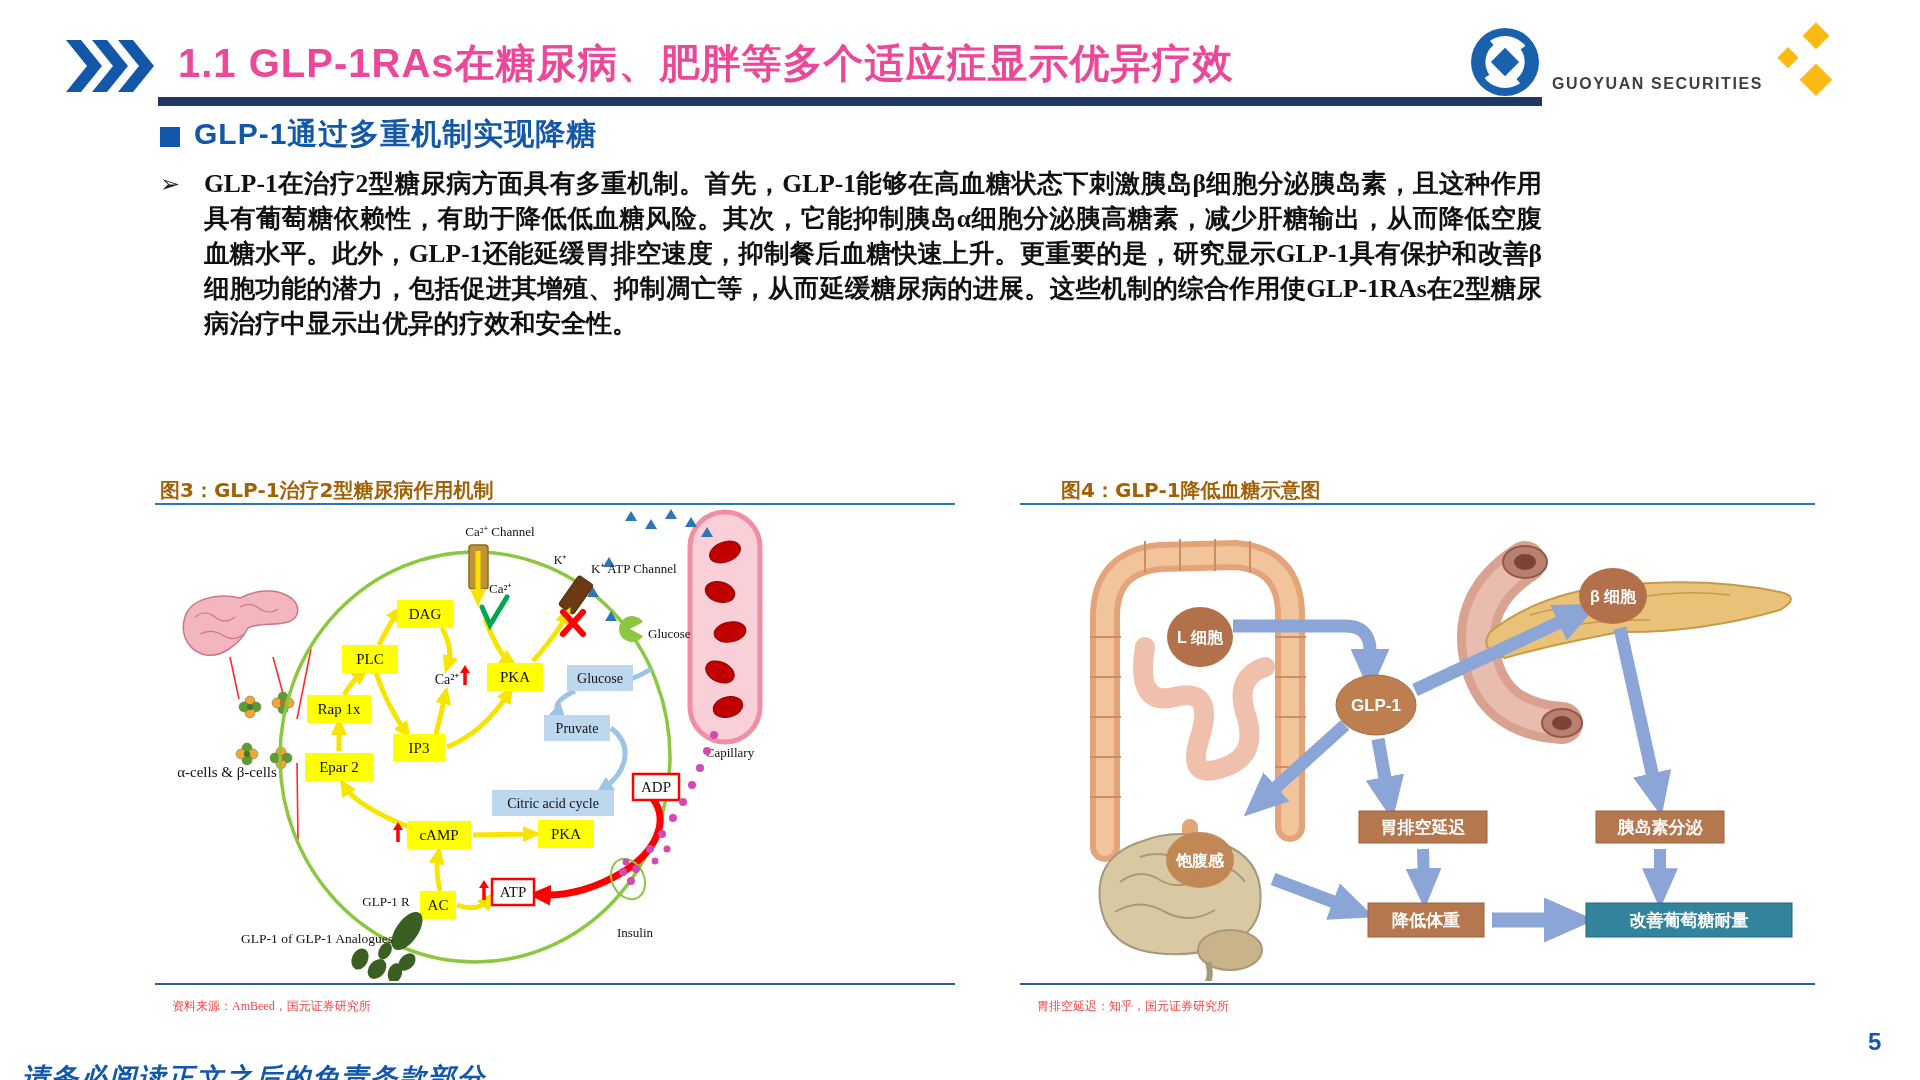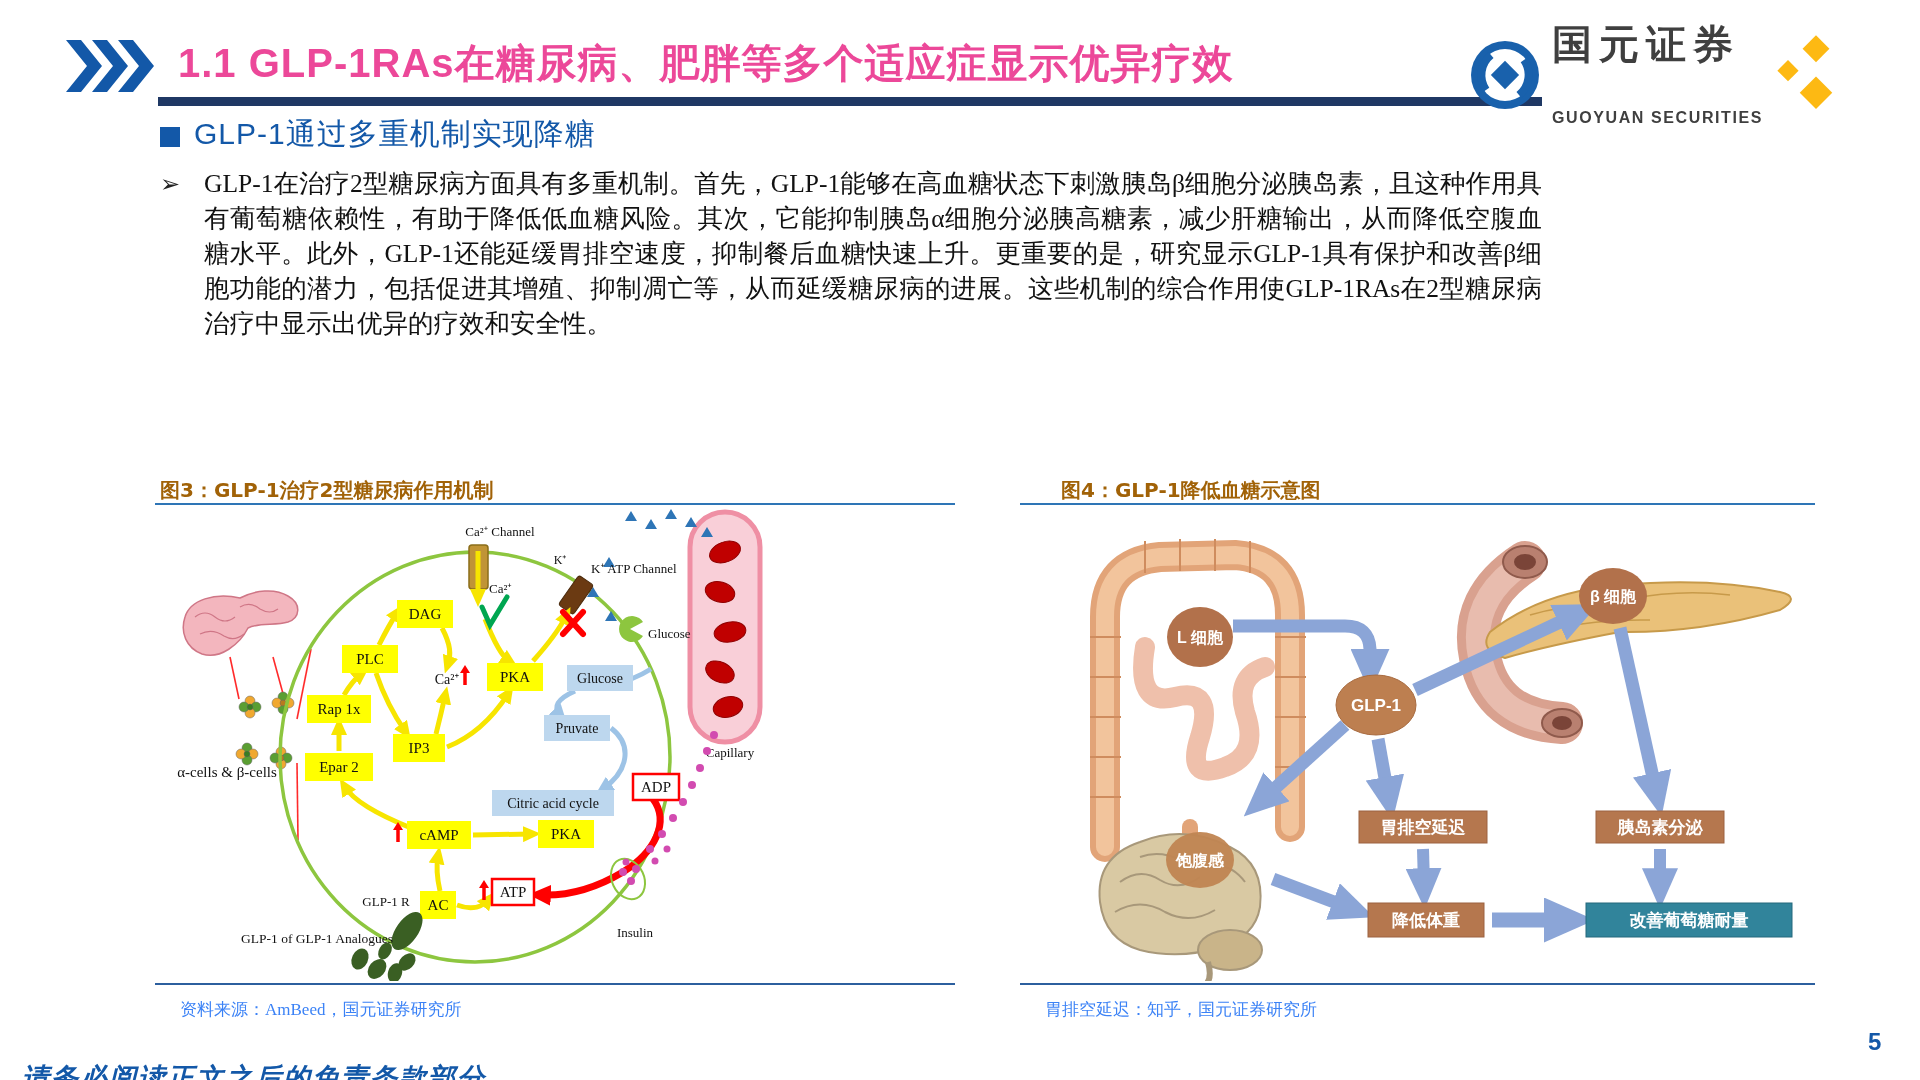--- a/index.html
+++ b/index.html
@@ -9,31 +9,31 @@
   
   #page-title{left:178px;top:36px;font-size:40px;font-weight:bold;color:#ec4899;
               letter-spacing:1px;white-space:nowrap;}
   #title-bar{left:158px;top:97px;width:1384px;height:9px;background:#1f3864;}
   #logo{left:1468px;top:22px;display:flex;align-items:center;gap:10px;}
   #logo-text .cn{font-size:40px;font-weight:bold;color:#3f3f3f;letter-spacing:7px;line-height:44px;}
   #logo-text .en{font-size:16px;font-weight:bold;color:#3f3f3f;letter-spacing:1.6px;margin-top:43px;}
   
   #section-head{left:160px;top:114px;display:flex;align-items:center;gap:14px;}
   #section-head .sq{width:20px;height:20px;background:#1358a8;margin-top:4px;}
-  #section-head .txt{font-size:30px;font-weight:normal;color:#1358a8;letter-spacing:1px;}
+  #section-head .txt{font-size:30px;font-weight:bold;color:#1358a8;letter-spacing:1px;}
   #body-para{left:160px;top:166px;width:1382px;font-family:"Liberation Serif",serif;
              font-size:25.5px;line-height:35px;color:#111;text-align:justify;}
   #body-para .marker{position:absolute;left:0;top:1px;font-size:24px;color:#222;}
-  #body-para .ptext{display:block;padding-left:44px;}
+  #body-para .ptext{display:block;padding-left:44px;font-weight:bold;}
   
   .fig-caption{font-family:"DejaVu Sans",sans-serif;font-size:20px;font-weight:bold;color:#a16207;
                white-space:nowrap;}
   .cap-line{height:0;border-top:2.5px solid #2e75b6;}
   .bot-line{height:0;border-top:2px solid #2c5f9e;}
-  .fig-source{font-family:"Liberation Serif",serif;font-size:17px;color:#3b82f6;white-space:nowrap;margin-left:8px;}
+  .fig-source{font-family:"Liberation Serif",serif;font-size:12px;color:#ef4444;white-space:nowrap;}
   
   #footer-disclaimer{left:22px;top:1036px;font-family:"Liberation Serif",serif;font-size:27px;
                      font-weight:bold;font-style:italic;color:#1358a8;letter-spacing:2px;margin-top:24px;}
   #page-number{left:1868px;top:1028px;font-size:24px;font-weight:bold;color:#1358a8;}
   
   .slab{font-family:"Liberation Serif",serif;fill:#111;}
   .wlab{font-family:"Liberation Sans",sans-serif;fill:#fff;font-weight:bold;text-anchor:middle;}
   .ybox{fill:#ffff00;}
   .bluebox{fill:#bdd7ee;}
 </style>
@@ -51,21 +51,20 @@
 
 <div class="abs" id="logo">
   <svg width="74" height="74" viewBox="0 0 74 74">
     <circle cx="37" cy="37" r="34" fill="#1961ac"></circle>
     <circle cx="37" cy="37" r="26" fill="#ffffff"></circle>
     <path d="M18,52 A26,26 0 0 1 23,17" stroke="#1961ac" stroke-width="8" fill="none"></path>
     <path d="M56,22 A26,26 0 0 1 51,57" stroke="#1961ac" stroke-width="8" fill="none"></path>
     <rect x="27" y="27" width="20" height="20" fill="#1961ac" transform="rotate(45 37 37)"></rect>
   </svg>
   <div id="logo-text">
-    <div class="cn">国元证券</div>
     <div class="en">GUOYUAN SECURITIES</div>
   </div>
   <svg width="66" height="80" viewBox="0 0 66 80">
     <rect x="34" y="4" width="19" height="19" fill="#fdb913" transform="rotate(45 43 13)"></rect>
     <rect x="8" y="28" width="15" height="15" fill="#fdb913" transform="rotate(45 15 35)"></rect>
     <rect x="32" y="46" width="23" height="23" fill="#fdb913" transform="rotate(45 43 57)"></rect>
   </svg>
 </div>
 
 <div class="abs" id="section-head">

